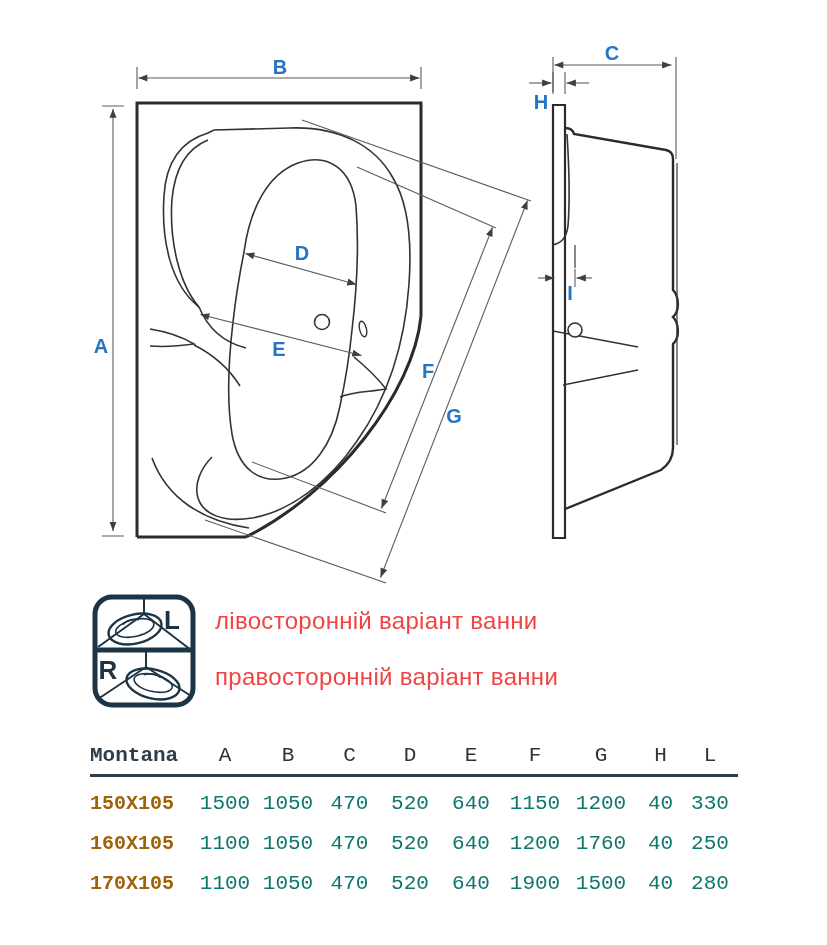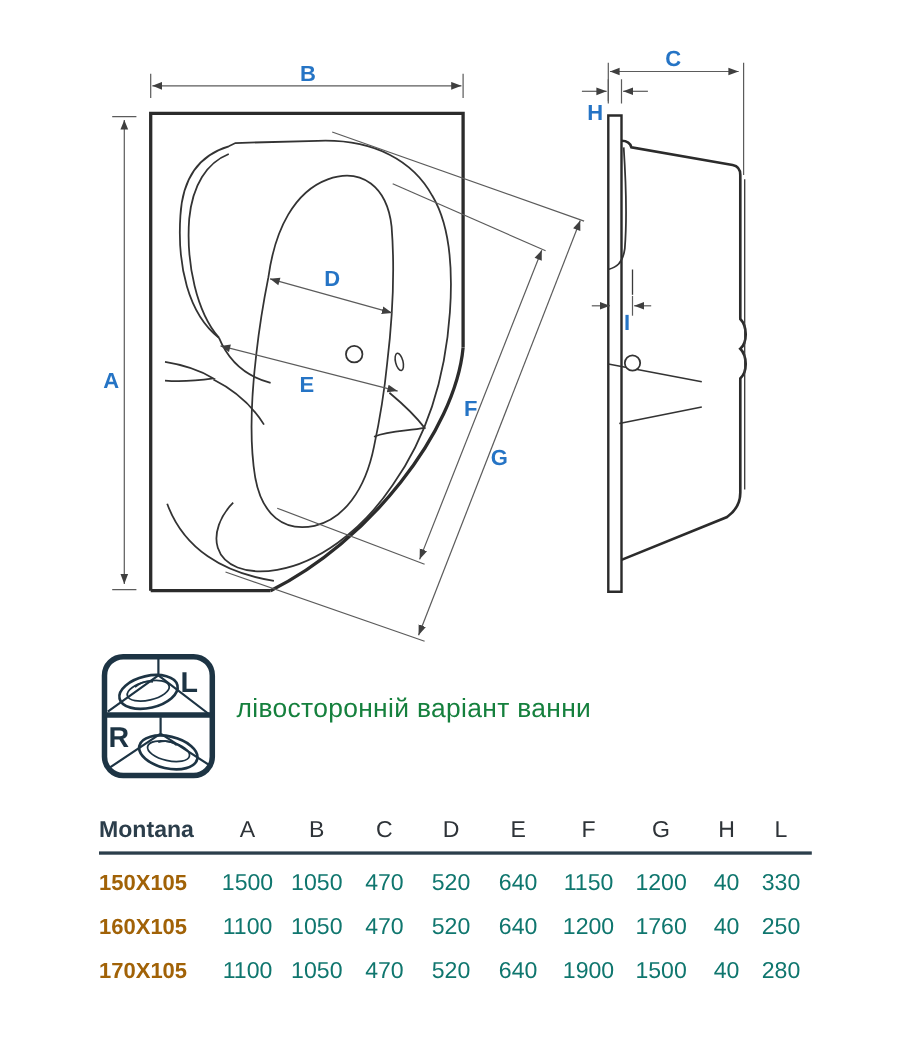--- a/index.html
+++ b/index.html
@@ -3,28 +3,28 @@
 <meta charset="utf-8">
 <style>
   html,body{margin:0;padding:0;background:#ffffff;}
   .page{position:relative;width:827px;height:945px;background:#ffffff;overflow:hidden;
         font-family:"Liberation Sans", sans-serif;}
   svg{position:absolute;top:0;left:0;}
   svg text{font-family:"Liberation Sans", sans-serif;}
   .dim-label{font-size:20px;font-weight:bold;fill:#2574c5;}
   .icon-letter{font-size:26px;font-weight:bold;fill:#1d3444;}
 
-  .legend-text{position:absolute;left:215px;color:#15803d;font-size:24px;
-               letter-spacing:.3px;white-space:nowrap;margin-top:24px;}
+  .legend-text{position:absolute;left:215px;color:#ef4444;font-size:24px;
+               letter-spacing:.3px;white-space:nowrap;}
   .legend-text.l1{top:607px;}
   .legend-text.l2{top:663px;}
 
   .spec-table{position:absolute;left:90px;top:738px;width:648px;}
   .trow{display:grid;grid-template-columns:103px 64px 62px 61px 60px 62px 66px 66px 53px 46px;
-        align-items:center;}
+        align-items:center;font-family:Liberation Mono, monospace;}
   .thead{height:34px;}
   .cell{text-align:center;font-size:21px;color:#0f766e;}
   .cell.model{text-align:left;font-weight:bold;font-size:21px;color:#2c3e4b;}
   .cell.colh{color:#2e3338;}
   .cell.size{text-align:left;font-weight:bold;font-size:20px;color:#a16207;}
   .rule{height:3px;background:#2c3e4b;margin-top:2px;}
   .tbody .trow{height:40px;}
   .tbody{margin-top:6px;}
 </style>
 </head>
@@ -133,20 +133,21 @@
           <ellipse stroke-width="2.4" cx="153" cy="684" rx="27" ry="14.5"></ellipse>
           <ellipse stroke-width="1.6" cx="153" cy="683" rx="19.5" ry="8.5"></ellipse>
           <path stroke-width="1.5" d="M142,677 Q151,672 159,676"></path>
         </g>
         <text class="icon-letter" x="108" y="679" text-anchor="middle" stroke="none">R</text>
       </g>
     </g>
   </svg>
 
   <div class="legend-text l1">лівосторонній варіант ванни</div>
+  <div class="legend-text l2">правосторонній варіант ванни</div>
 
   <div class="spec-table">
     <div class="trow thead">
       <div class="cell model">Montana</div>
       <div class="cell colh">A</div>
       <div class="cell colh">B</div>
       <div class="cell colh">C</div>
       <div class="cell colh">D</div>
       <div class="cell colh">E</div>
       <div class="cell colh">F</div>

